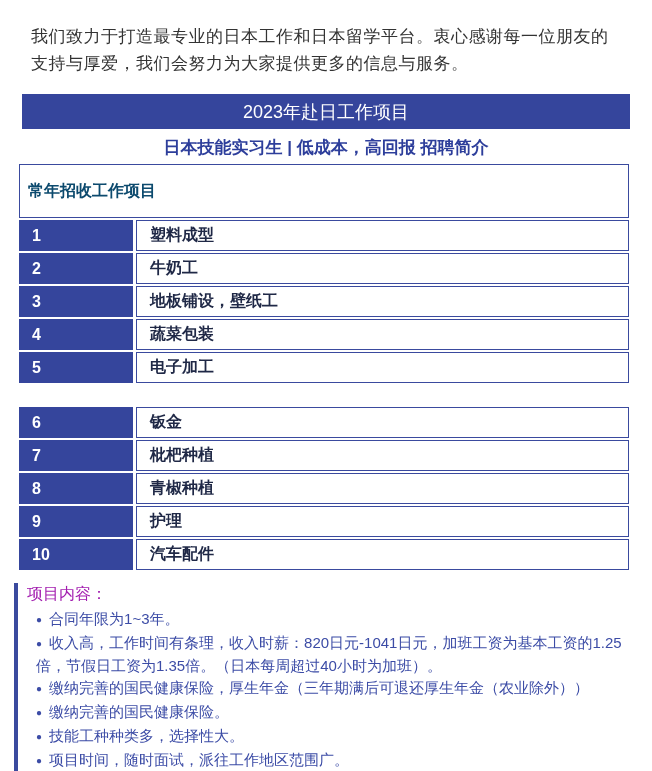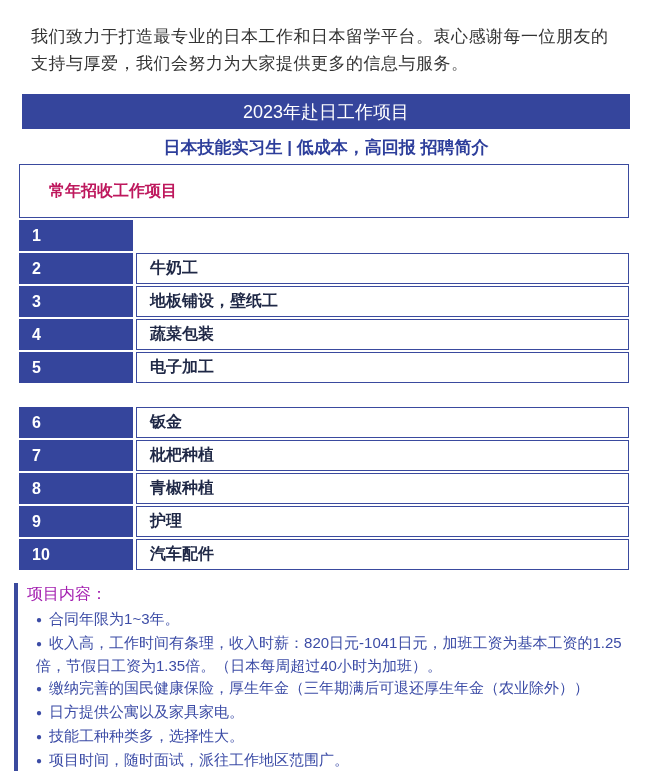--- a/index.html
+++ b/index.html
@@ -40,22 +40,22 @@
     font-size: 17px;
     font-weight: bold;
   }
 
   .header-box {
     margin: 0 9px 0 5px;
     height: 54px;
     border: 1px solid #3a4a9e;
     display: flex;
     align-items: center;
-    padding-left: 29px;
-    color: #be185d;
+    padding-left: 8px;
+    color: #0c4a6e;
     font-size: 16px;
     font-weight: bold;
     background: #ffffff;
   }
 
   .jobs-table {
     margin: 2px 9px 0 5px;
     display: flex;
     flex-direction: column;
     gap: 2px;
@@ -130,20 +130,21 @@
   <div class="subtitle">日本技能实习生 | 低成本，高回报 招聘简介</div>
 
   <div class="header-box">
     <span>常年招收工作项目</span>
   </div>
 
   <div class="jobs-table">
 
       <div class="job-row">
         <div class="job-no">1</div>
+        <div class="job-name">塑料成型</div>
       </div>
 
       <div class="job-row">
         <div class="job-no">2</div>
         <div class="job-name">牛奶工</div>
       </div>
 
       <div class="job-row">
         <div class="job-no">3</div>
         <div class="job-name">地板铺设，壁纸工</div>
@@ -193,21 +194,21 @@
 
     <div>
 
         <p class="bullet"><span class="dot">●</span><span>合同年限为1~3年。</span></p>
 
         <p class="bullet"><span class="dot">●</span><span>收入高，工作时间有条理，收入时薪：820日元-1041日元，加班工资为基本工资的1.25倍，节假日工资为1.35倍。（日本每周超过40小时为加班）。</span></p>
 
         <p class="bullet"><span class="dot">●</span><span>缴纳完善的国民健康保险，厚生年金（三年期满后可退还厚生年金（农业除外））</span></p>
 
 
-        <p class="bullet"><span class="dot">●</span><span>日方提供公寓以及家具家电。</span></p>
+        <p class="bullet"><span class="dot">●</span><span>缴纳完善的国民健康保险。</span></p>
 
         <p class="bullet"><span class="dot">●</span><span>技能工种种类多，选择性大。</span></p>
 
         <p class="bullet"><span class="dot">●</span><span>项目时间，随时面试，派往工作地区范围广。</span></p>
       </div>
 
     <div class="details-footer">雇用条件</div>
   </div>
 
 </div>

